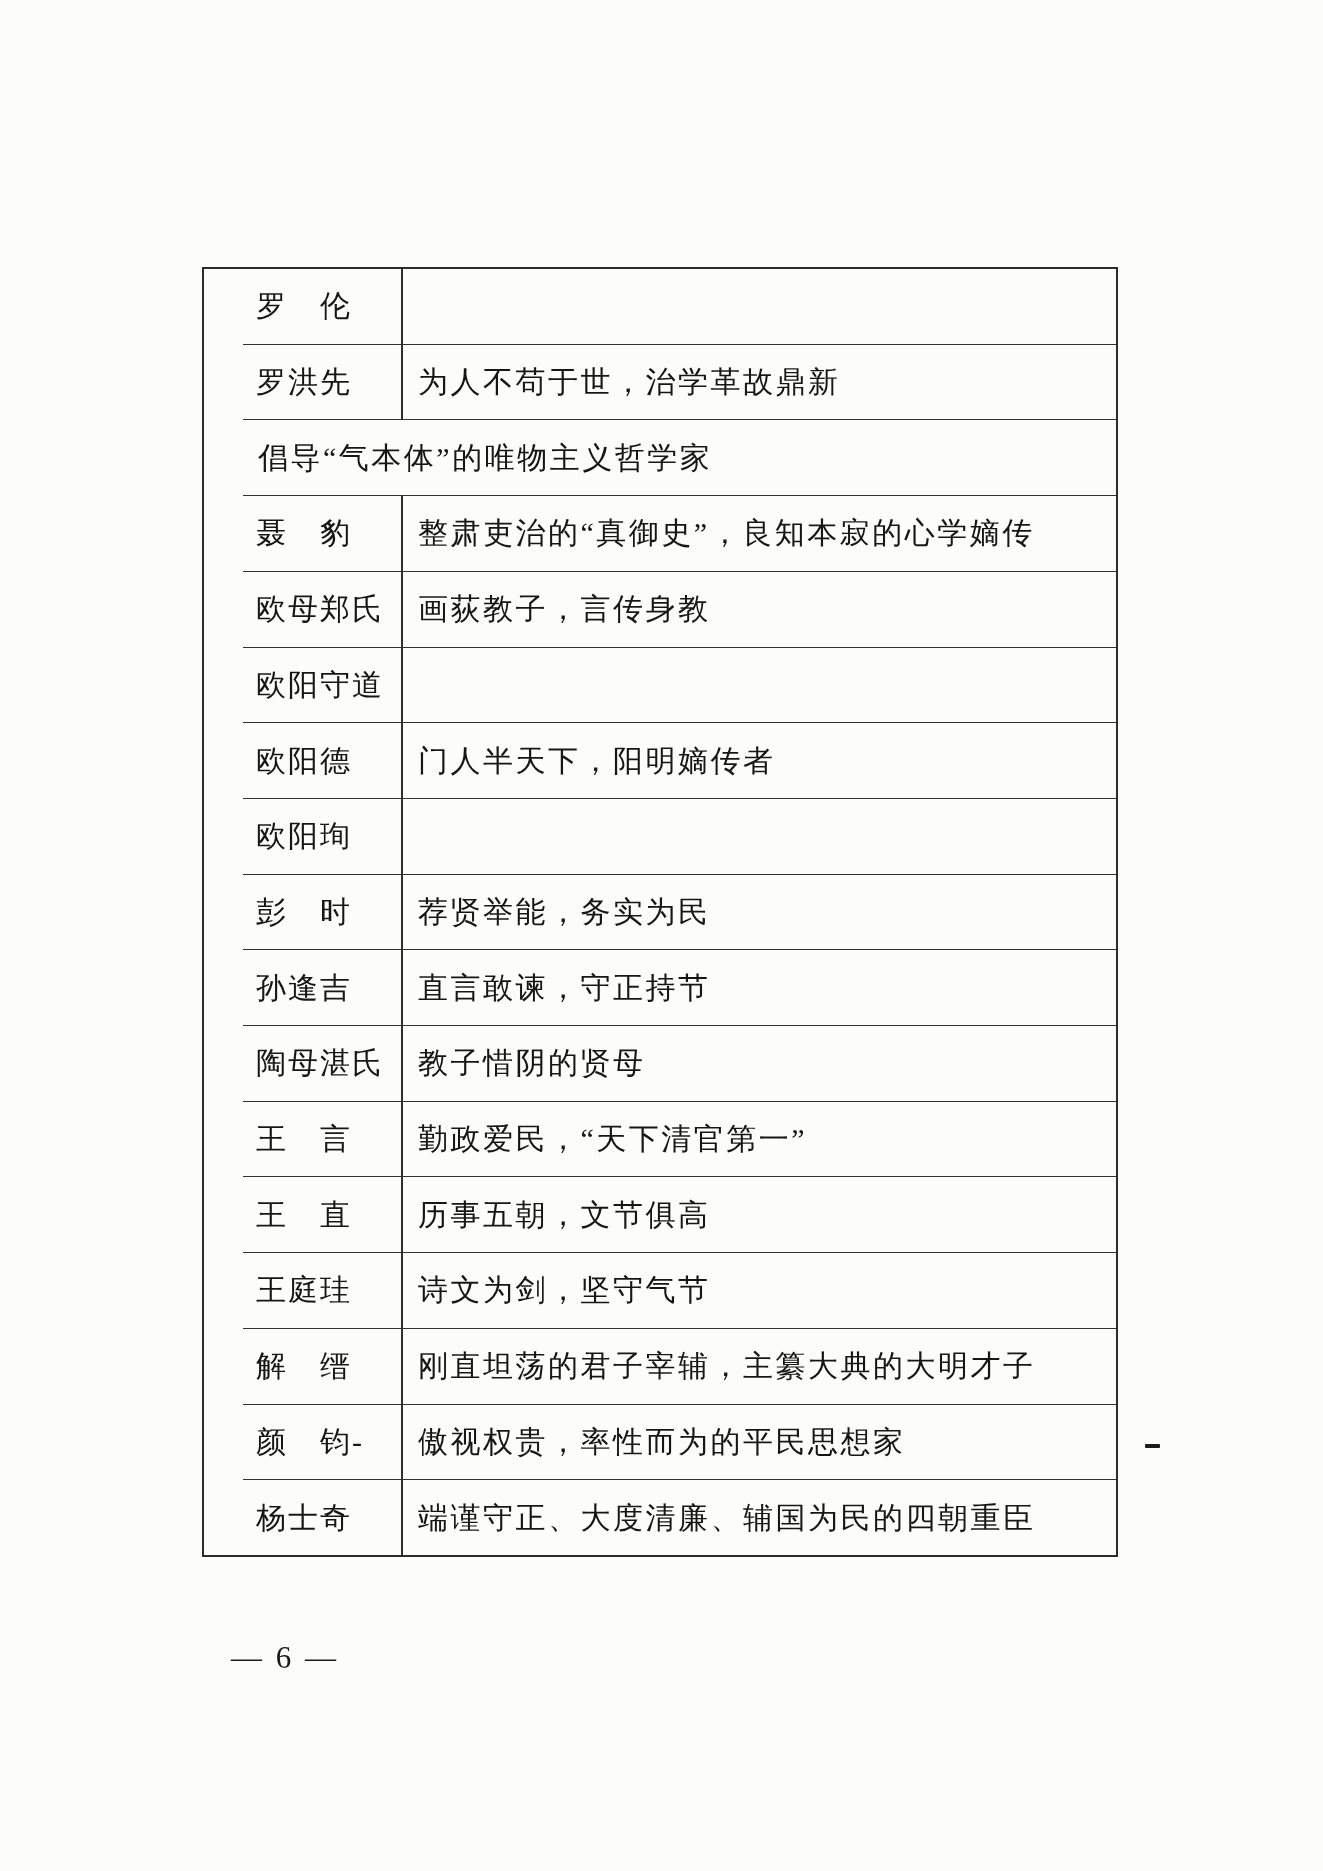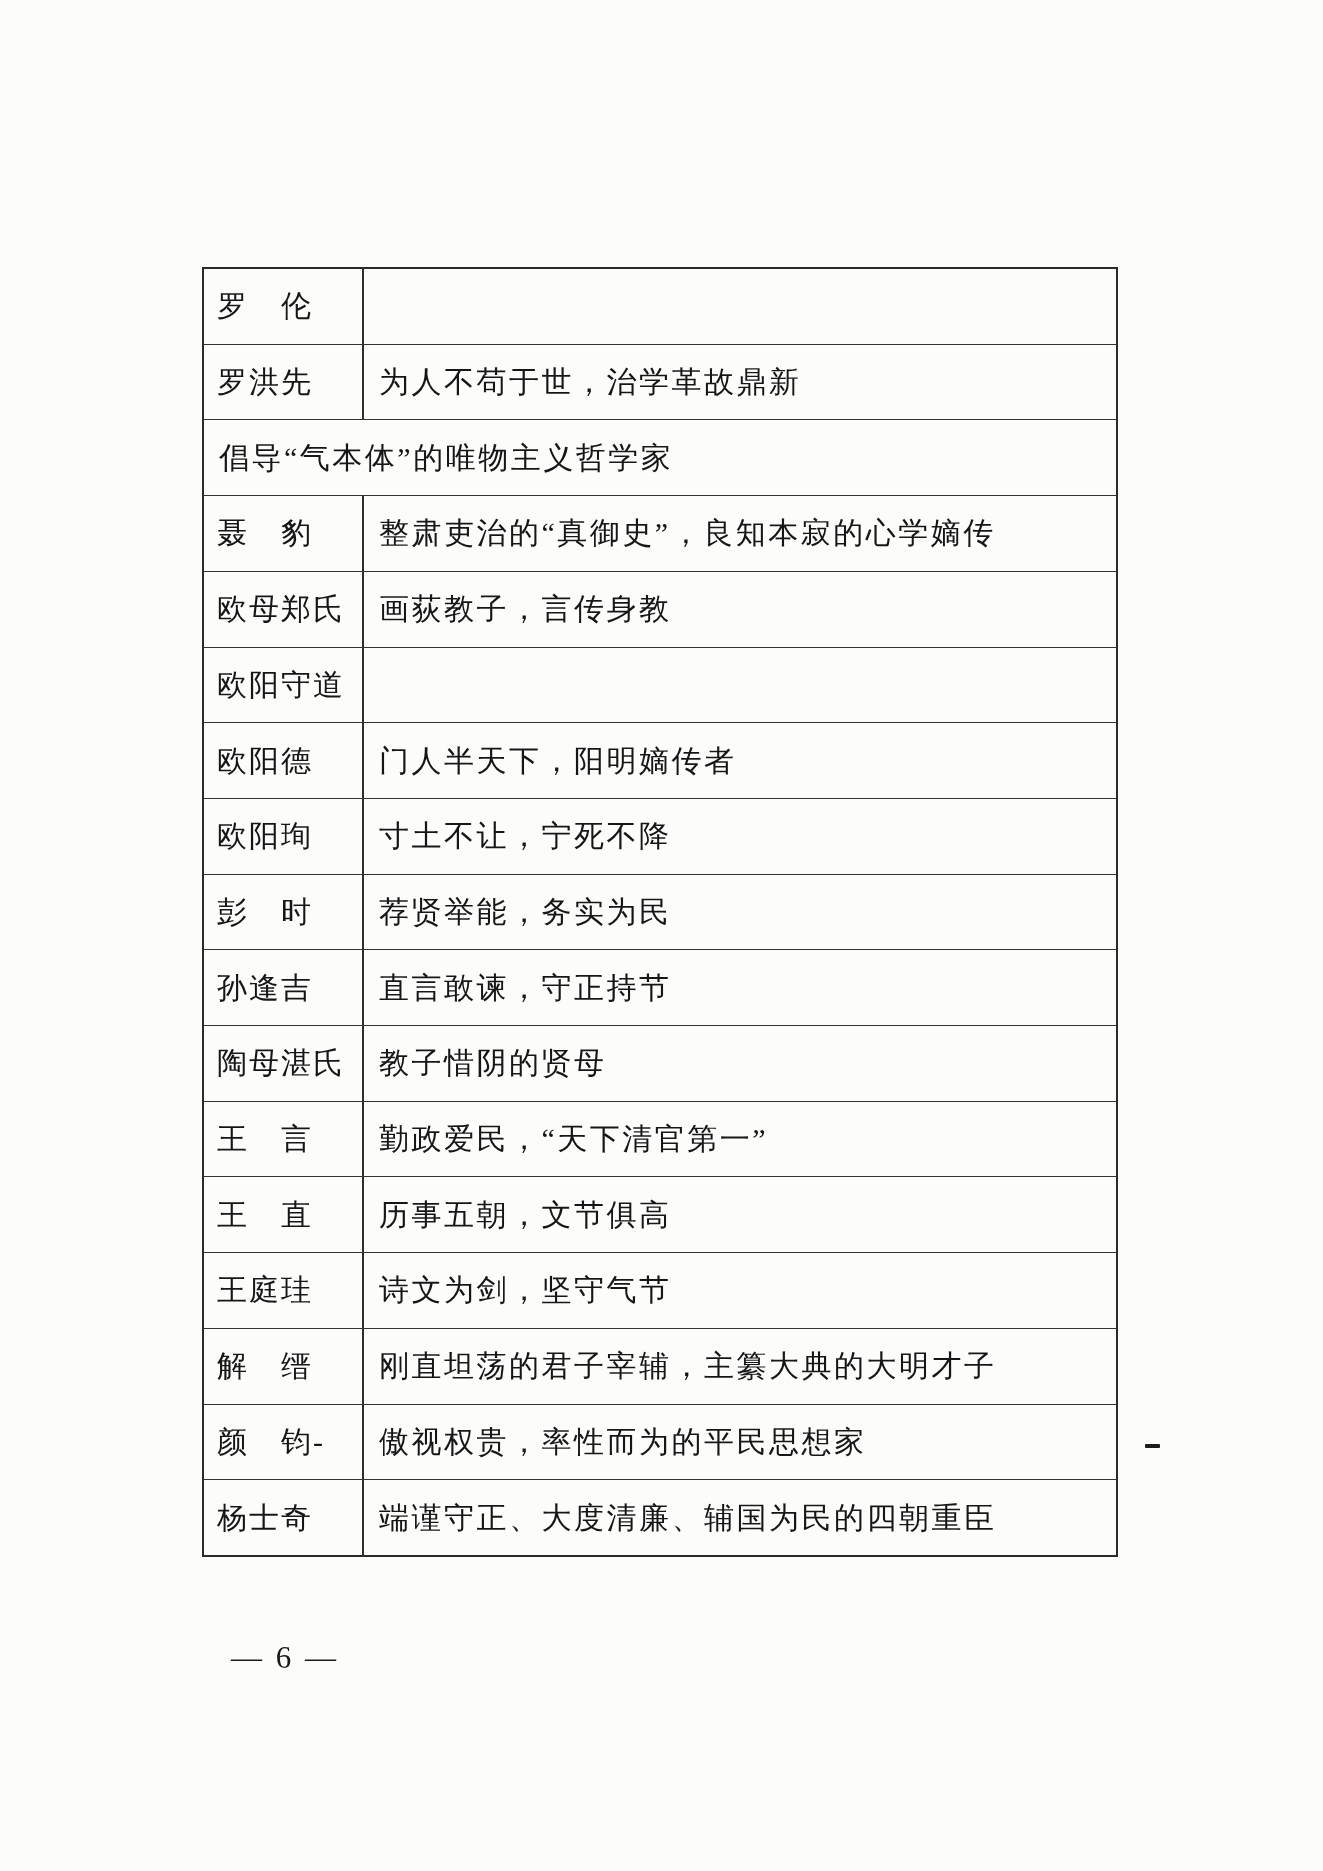--- a/index.html
+++ b/index.html
@@ -16,20 +16,21 @@
     overflow: hidden;
   }
   .bio-table {
     position: absolute;
     left: 202px; top: 267px;
     width: 916px; height: 1290px;
     border: 2px solid #2b2b2b;
     display: flex;
     flex-direction: column;
     background: #fcfcfb;
+    padding-left: 39px;
   }
   .row {
     flex: 1;
     display: flex;
     align-items: stretch;
   }
   .row:not(:last-child) { border-bottom: 1.5px solid #333333; }
   .cell {
     display: flex;
     align-items: center;
@@ -92,21 +93,20 @@
       </div>
       <div class="row">
         <div class="cell name">欧阳守道</div>
       </div>
       <div class="row">
         <div class="cell name">欧阳德</div>
         <div class="cell desc">门人半天下，阳明嫡传者</div>
       </div>
       <div class="row">
         <div class="cell name">欧阳珣</div>
-        <div class="cell desc">寸土不让，宁死不降</div>
       </div>
       <div class="row">
         <div class="cell name">彭　时</div>
         <div class="cell desc">荐贤举能，务实为民</div>
       </div>
       <div class="row">
         <div class="cell name">孙逢吉</div>
         <div class="cell desc">直言敢谏，守正持节</div>
       </div>
       <div class="row">

